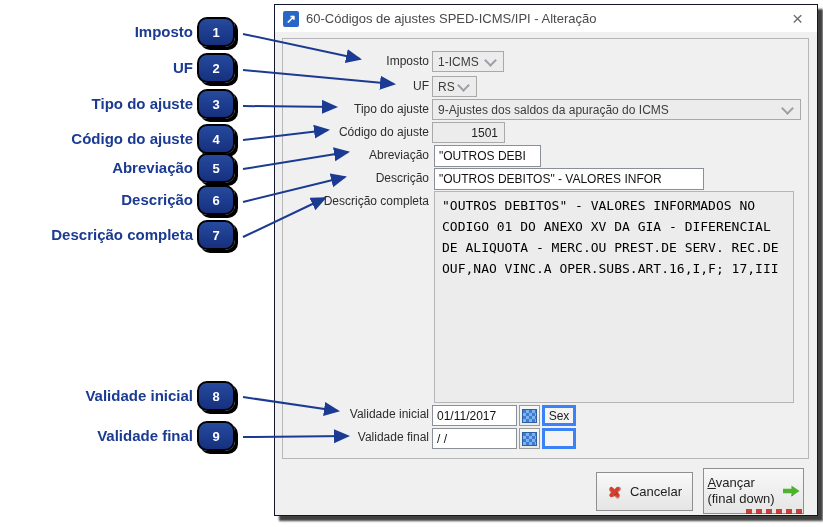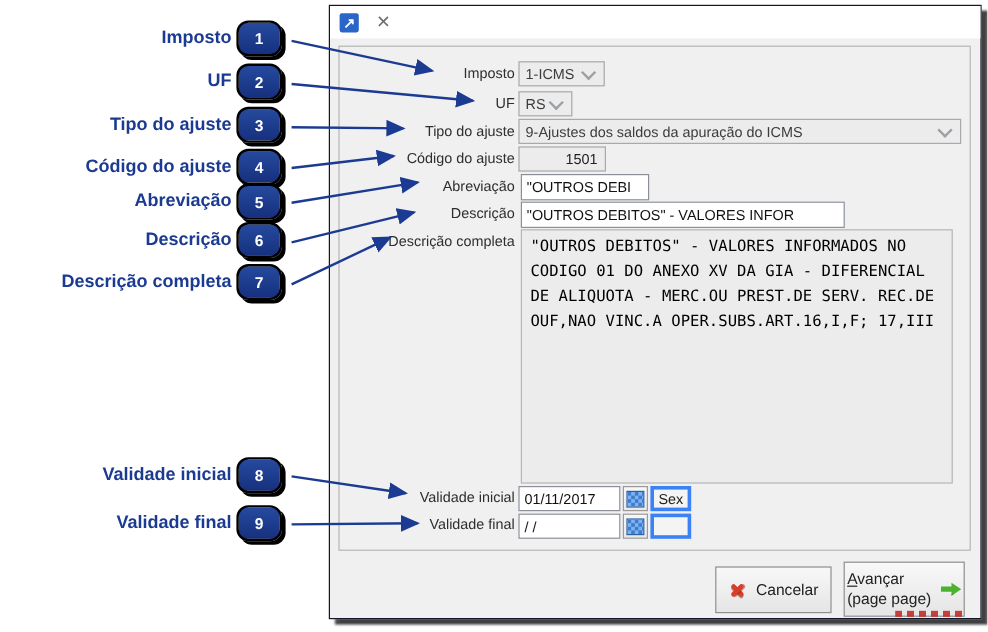--- a/index.html
+++ b/index.html
@@ -140,20 +140,21 @@
   <div class="badge" style="top:124px">4</div>
   <div class="badge" style="top:153px">5</div>
   <div class="badge" style="top:185px">6</div>
   <div class="badge" style="top:220px">7</div>
   <div class="badge" style="top:381px">8</div>
   <div class="badge" style="top:421px">9</div>
 
   <div class="dialog">
     <div class="titlebar">
       <span class="title-icon">↗</span>
+      <span class="title-text">60-Códigos de ajustes SPED-ICMS/IPI - Alteração</span>
       <span class="close">×</span>
     </div>
 
     <div class="panel"></div>
 
     <div class="flabel" style="top:49px">Imposto</div>
     <div class="ctrl dd" style="left:157px;top:46px;width:72px;height:21px">
       <span class="ddval">1-ICMS</span>
       <span class="chev"></span>
     </div>
@@ -199,21 +200,21 @@
     </div>
     <div class="ctrl week" style="left:267px;top:423px;width:34px;height:21px"></div>
 
     <div class="btn" style="left:321px;top:467px;width:95px;height:37px">
       <span class="xicon"></span>
       <span>Cancelar</span>
     </div>
     <div class="btn" style="left:428px;top:463px;width:99px;height:44px">
       <span class="next-text">
         <span class="next-main">Avançar</span>
-        <span class="next-sub">(page page)</span>
+        <span class="next-sub">(final down)</span>
       </span>
       <span class="green-arrow"></span>
     </div>
   </div>
 
   <svg class="arrows" width="823" height="527">
     <defs>
       <marker id="ah" markerWidth="9" markerHeight="8" refX="7" refY="3.5" orient="auto">
         <path d="M0,0 L8,3.5 L0,7 z" fill="#1b3a91"></path>
       </marker>

